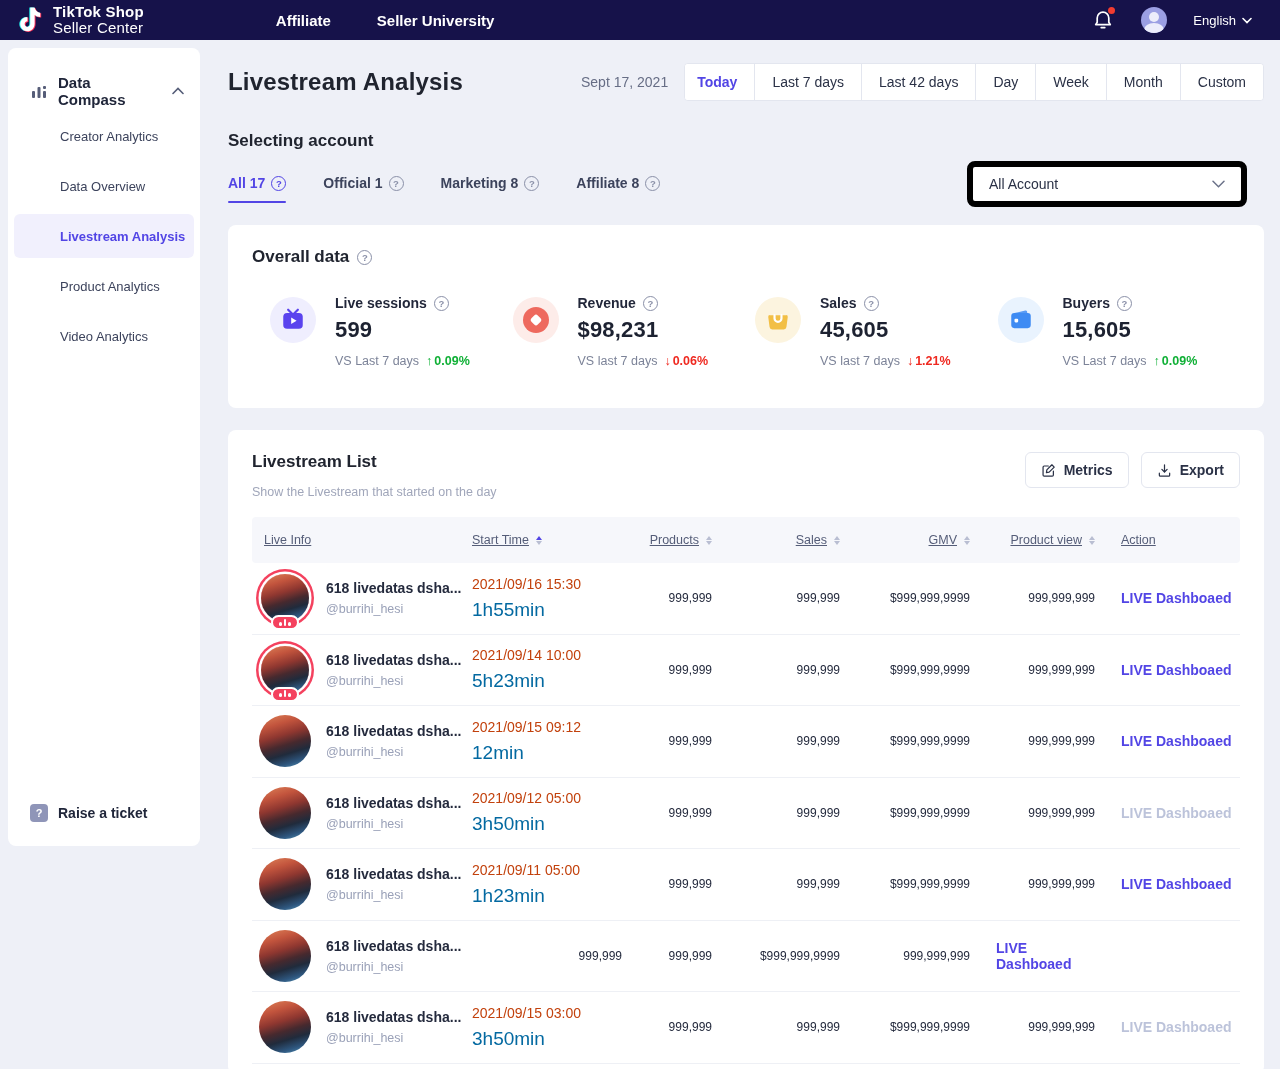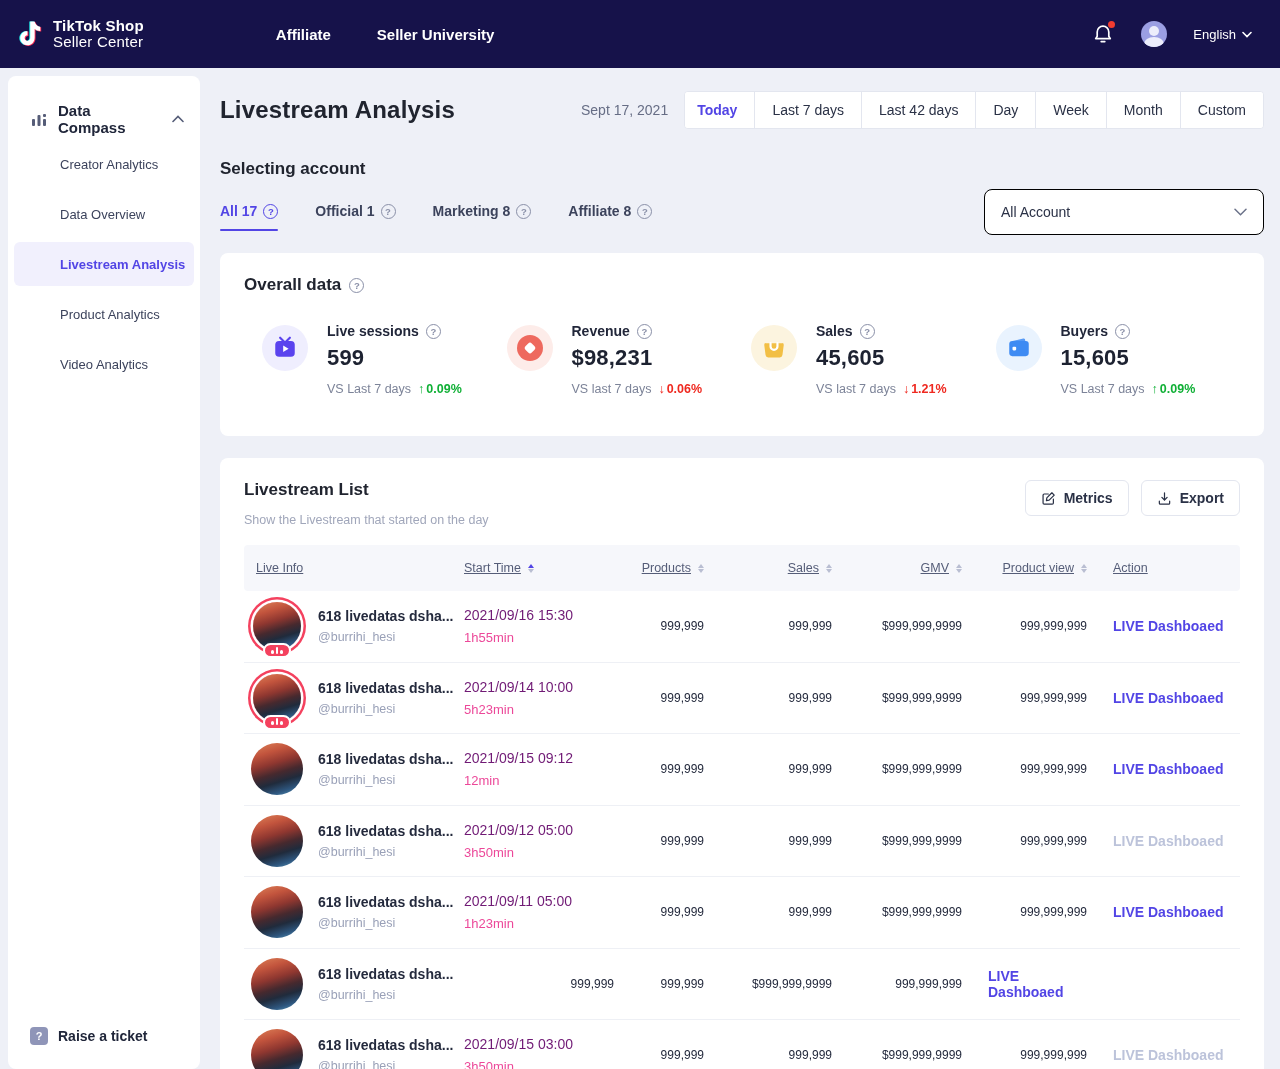--- a/index.html
+++ b/index.html
@@ -3,43 +3,43 @@
 <meta charset="utf-8">
 <style>
   * { margin:0; padding:0; box-sizing:border-box; }
   html,body { width:1280px; height:1069px; overflow:hidden; }
   body {
     font-family:"Liberation Sans","DejaVu Sans",sans-serif;
     background:#eef0f7; color:#242a3d; font-size:14px;
   }
   
   .topnav {
-    height:68px; background:#16124a; display:flex; align-items:center;
+    height:40px; background:#16124a; display:flex; align-items:center;
     padding:0 28px 0 14px; color:#fff;
   }
   .logo { display:flex; align-items:center; gap:9px; }
   .logo-note { width:30px; height:34px; position:relative; }
   .logo-note svg { position:absolute; top:0; left:0; width:30px; height:34px; }
   .logo-text { line-height:1.1; font-size:15px; }
   .logo-text .l1 b { font-weight:700; }
   .logo-text .l1, .logo-text .l2 { font-weight:400; letter-spacing:.2px; }
   .nav-links { display:flex; gap:46px; margin-left:132px; }
   .nav-link { color:#fff; font-size:15px; font-weight:700; cursor:pointer; }
   .nav-right { margin-left:auto; display:flex; align-items:center; gap:26px; }
   .bell-wrap { position:relative; width:24px; height:24px; cursor:pointer; }
   .bell-dot { position:absolute; top:-1px; right:0; width:7px; height:7px; border-radius:50%; background:#f23c30; }
   .nav-avatar { width:26px; height:26px; border-radius:50%; background:#9b9fe3; position:relative; overflow:hidden; cursor:pointer; }
   .nav-avatar .head { position:absolute; top:5px; left:8px; width:10px; height:10px; border-radius:50%; background:#ecedfb; }
   .nav-avatar .body { position:absolute; top:16px; left:3px; width:20px; height:14px; border-radius:50%; background:#ecedfb; }
   .lang { display:flex; align-items:center; gap:6px; font-size:13px; color:#fff; cursor:pointer; }
   
   .page { display:flex; align-items:flex-start; }
   .sidebar {
-    width:192px; margin:8px 4px 0 8px; background:#fff; border-radius:8px;
-    height:993px; position:relative; padding-top:26px;
+    width:192px; margin:8px 12px 0 8px; background:#fff; border-radius:8px;
+    height:798px; position:relative; padding-top:26px;
   }
   .side-head { display:flex; align-items:center; gap:10px; padding:0 16px 0 22px; cursor:pointer; }
   .side-head-label { font-size:15px; font-weight:700; color:#20263a; flex:1; }
   .side-item {
     height:44px; display:flex; align-items:center; padding-left:46px;
     font-size:13px; color:#3c435c; margin:6px 6px 0 6px; border-radius:6px; cursor:pointer;
   }
   .side-item.active { background:#f1f0fd; color:#5245e5; font-weight:700; }
   .ticket { position:absolute; left:22px; bottom:24px; display:flex; align-items:center; gap:10px; cursor:pointer; }
   .ticket-ic { width:18px; height:18px; border-radius:4px; background:#8f95b8; color:#fff; font-size:11px; font-weight:700; display:flex; align-items:center; justify-content:center; }
@@ -63,22 +63,22 @@
   .tabs { display:flex; gap:37px; padding-top:6px; }
   .tab { display:flex; align-items:center; gap:6px; font-size:14px; font-weight:700; color:#3c435c; padding-bottom:12px; position:relative; cursor:pointer; }
   .tab.active { color:#5245e5; }
   .tab.active::after { content:""; position:absolute; left:0; right:0; bottom:0; height:2.5px; border-radius:2px; background:#5245e5; }
   .qmark {
     width:15px; height:15px; border-radius:50%; border:1.3px solid #8a90a8; color:#8a90a8;
     font-size:9.5px; font-weight:700; display:inline-flex; align-items:center; justify-content:center; flex:none;
   }
   .tab.active .qmark { border-color:#5245e5; color:#5245e5; }
   .dropdown {
-    position:absolute; right:0; top:-8px; width:280px; height:46px; background:#fff;
-    border:1px solid #000000; border-radius:8px; display:flex; align-items:center;
+    position:absolute; right:17px; top:-8px; width:280px; height:46px; background:#fff;
+    border:6px solid #000000; border-radius:8px; display:flex; align-items:center;
     padding:0 16px; font-size:14px; color:#2a3146; cursor:pointer;
   }
   .dropdown .chev { margin-left:auto; }
   
   .card { background:#fff; border-radius:8px; margin-top:22px; }
   .overall-card { padding:22px 24px 40px 24px; }
   .card-head { display:flex; align-items:center; gap:8px; font-size:17px; font-weight:700; color:#20242f; }
   .metrics-grid { display:grid; grid-template-columns:repeat(4,1fr); padding:28px 0 0 18px; }
   .metric { display:flex; gap:19px; }
   .m-icon { width:46px; height:46px; border-radius:50%; flex:none; display:flex; align-items:center; justify-content:center; margin-top:2px; }
@@ -124,22 +124,22 @@
   .live-badge {
     position:absolute; bottom:-3px; left:50%; transform:translateX(-50%);
     width:28px; height:15px; background:#f4415e; border:2px solid #fff; border-radius:9px;
     display:flex; align-items:flex-end; justify-content:center; gap:2px; padding-bottom:2.5px;
   }
   .live-badge i { width:2.5px; background:#fff; border-radius:2px; display:block; }
   .live-badge i:nth-child(1){height:4px;} .live-badge i:nth-child(2){height:7px;} .live-badge i:nth-child(3){height:4px;}
   .av-wrap:not(.live) .live-badge { display:none; }
   .r-title { font-size:14px; font-weight:700; color:#242a3d; }
   .r-handle { font-size:12.5px; color:#9aa1b8; margin-top:6px; }
-  .r-start { font-size:14px; color:#701a75; }
-  .r-dur { font-size:13px; color:#ec4899; margin-top:7px; }
+  .r-start { font-size:14px; color:#c2410c; }
+  .r-dur { font-size:19px; color:#0369a1; margin-top:7px; }
   .cell.action { padding-left:26px; }
   .action-link { font-size:14px; font-weight:700; color:#5245e5; text-decoration:none; cursor:pointer; }
   .action-link.disabled { color:#bcc3da; cursor:default; }
 </style>
 </head>
 <body>
 
 <div class="topnav">
   <div class="logo">
     <span class="logo-note">

